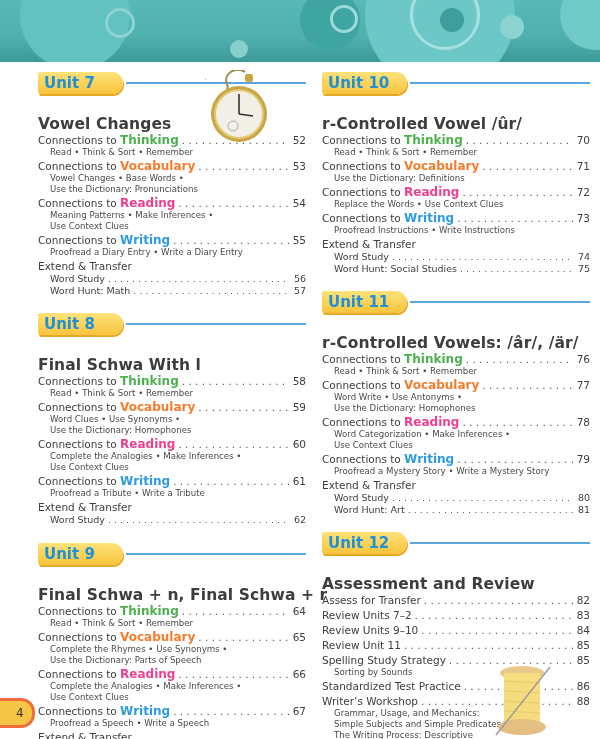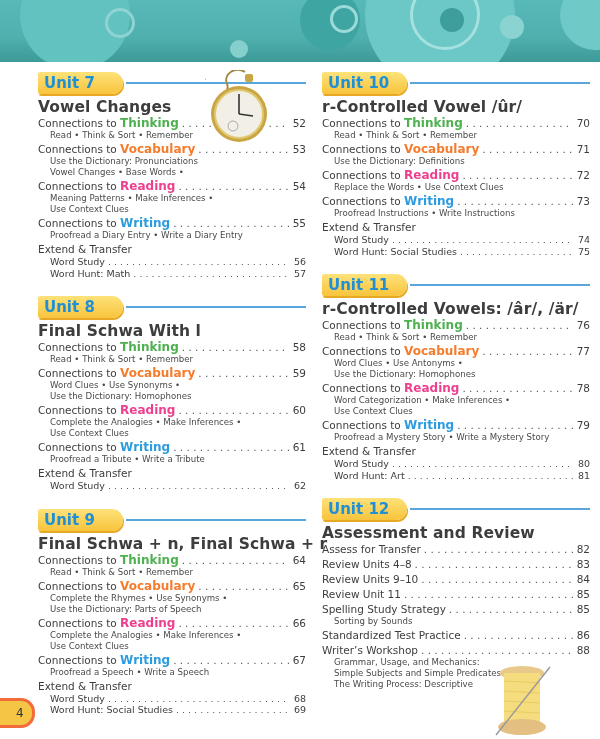--- a/index.html
+++ b/index.html
@@ -26,21 +26,21 @@
     background: linear-gradient(180deg, #fde27a 0%, #f8c43c 100%);
     border-radius: 3px 14px 14px 3px;
     box-shadow: 1px 2px 0 #e6a825;
     font-family: "DejaVu Sans", sans-serif; font-weight: bold;
     color: #1f8fd6; font-size: 15px; line-height: 22px; padding-left: 6px;
   }
   .unit-line {
     position: absolute; left: 88px; right: 0; top: 10px; height: 2px; background: #5aa7de;
   }
   .unit-title {
-    font-weight: bold; font-size: 15.5px; color: #3d3d3d; margin-top: 3px; margin-bottom: 1px;
+    font-weight: bold; font-size: 15.5px; color: #3d3d3d; margin-top: 20px; margin-bottom: 1px;
     letter-spacing: 0.1px; white-space: nowrap;
   }
   .entry { font-size: 10.5px; line-height: 13px; color: #3d3d3d; }
   .entry-line { display: flex; align-items: flex-start; white-space: nowrap; }
   .entry-line .lbl { flex: 0 0 auto; }
   .entry-line .dots { flex: 1 1 auto; overflow: hidden; color: #555; letter-spacing: 1.8px; margin: 0 3px; }
   .entry-line .dots::after { content: ". . . . . . . . . . . . . . . . . . . . . . . . . . . . . . . . . . . . . . . . . . . . . . . . . . . . . . . . . . . . . . . . . . . . . . ."; letter-spacing: 0; }
   .entry-line .pg { flex: 0 0 auto; text-align: right; min-width: 14px; }
   .kw { font-weight: bold; font-size: 12px; }
   .kw.thinking { color: #4db14f; }
@@ -93,22 +93,22 @@
             <span class="pg">52</span>
           </div>
           <div class="sub">Read • Think &amp; Sort • Remember</div>
         </div>
         <div class="group">
           <div class="entry entry-line">
             <span class="lbl"><span>Connections to </span><span class="kw vocabulary">Vocabulary</span></span>
             <span class="dots"></span>
             <span class="pg">53</span>
           </div>
+          <div class="sub">Vowel Changes • Base Words •</div>
           <div class="sub">Use the Dictionary: Pronunciations</div>
-          <div class="sub">Vowel Changes • Base Words •</div>
         </div>
         <div class="group">
           <div class="entry entry-line">
             <span class="lbl"><span>Connections to </span><span class="kw reading">Reading</span></span>
             <span class="dots"></span>
             <span class="pg">54</span>
           </div>
           <div class="sub">Meaning Patterns • Make Inferences •</div>
           <div class="sub">Use Context Clues</div>
         </div>
@@ -305,21 +305,21 @@
             <span class="pg">76</span>
           </div>
           <div class="sub">Read • Think &amp; Sort • Remember</div>
         </div>
         <div class="group">
           <div class="entry entry-line">
             <span class="lbl"><span>Connections to </span><span class="kw vocabulary">Vocabulary</span></span>
             <span class="dots"></span>
             <span class="pg">77</span>
           </div>
-          <div class="sub">Word Clues • Use Antonyms •</div>
+          <div class="sub">Word Write • Use Antonyms •</div>
           <div class="sub">Use the Dictionary: Homophones</div>
         </div>
         <div class="group">
           <div class="entry entry-line">
             <span class="lbl"><span>Connections to </span><span class="kw reading">Reading</span></span>
             <span class="dots"></span>
             <span class="pg">78</span>
           </div>
           <div class="sub">Word Categorization • Make Inferences •</div>
           <div class="sub">Use Context Clues</div>
@@ -354,21 +354,21 @@
         <div class="unit-title">Assessment and Review</div>
         <div class="group">
           <div class="entry entry-line">
             <span class="lbl"><span>Assess for Transfer</span></span>
             <span class="dots"></span>
             <span class="pg">82</span>
           </div>
         </div>
         <div class="group">
           <div class="entry entry-line">
-            <span class="lbl"><span>Review Units 4–8</span></span>
+            <span class="lbl"><span>Review Units 7–2</span></span>
             <span class="dots"></span>
             <span class="pg">83</span>
           </div>
         </div>
         <div class="group">
           <div class="entry entry-line">
             <span class="lbl"><span>Review Units 9–10</span></span>
             <span class="dots"></span>
             <span class="pg">84</span>
           </div>

